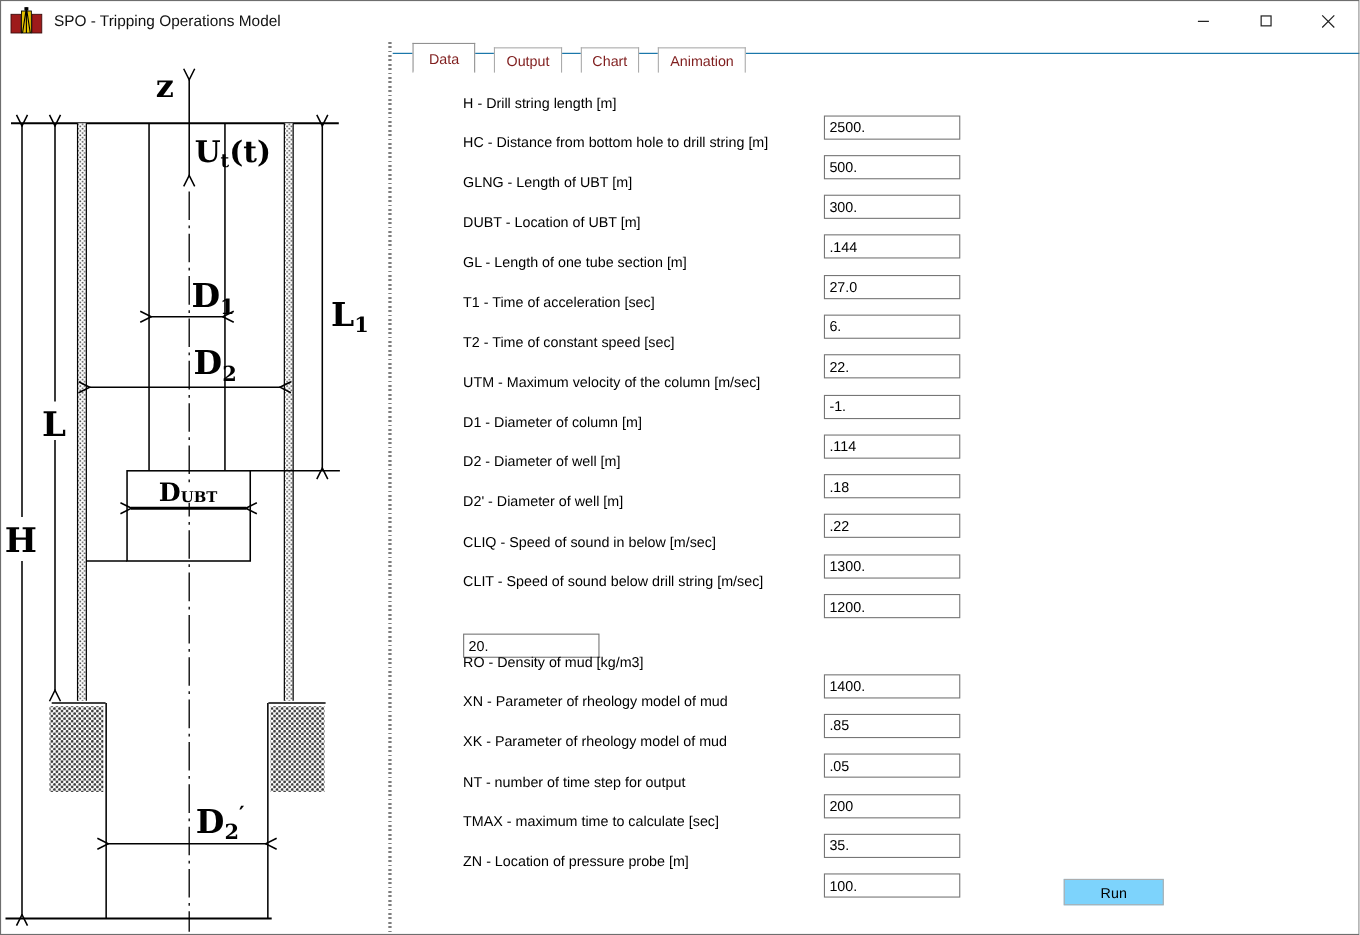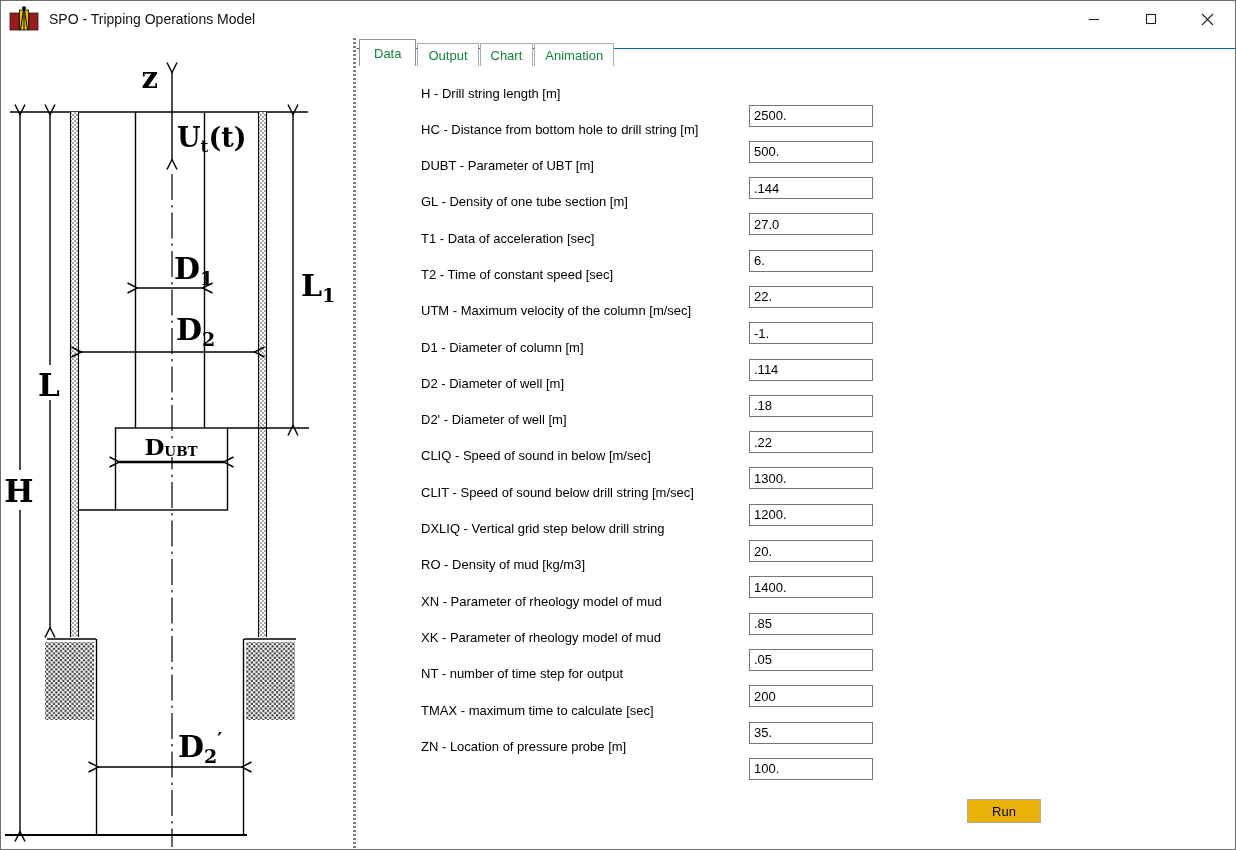--- a/index.html
+++ b/index.html
@@ -23,35 +23,35 @@
   .diagram-panel { position:absolute; left:0; top:38px; width:352px; height:812px; background:#fff; }
   .splitter { position:absolute; left:353px; top:38px; width:3px; height:812px;
               background:repeating-linear-gradient(to bottom,#7d7d7d 0 1.6px, #ffffff 1.6px 4px); }
 
   
   .right-panel { position:absolute; left:357px; top:38px; width:879px; height:812px; background:#fff; }
   .tabstrip { position:absolute; left:2px; top:1px; height:27px; display:flex; align-items:flex-end; z-index:2; }
   .tab { display:flex; align-items:center; justify-content:center;
          height:23px; padding:0 10px; margin-right:1px;
          border:1px solid #ababab; border-bottom:none; background:#ffffff;
-         font-size:13px; color:#15803d; cursor:default; }
+         font-size:13px; color:#7f1d1d; cursor:default;margin-left:16px; }
   .tab.selected { height:27px; padding:0 14px; border-color:#919191; background:#fff; position:relative; }
   .tab.selected::after { content:""; position:absolute; left:0; right:0; bottom:-1px; height:2px; background:#fff; }
   .tabpage { position:absolute; left:0; top:10px; width:100%; height:785px;
              border-top:1px solid #0369a1; background:#fff; }
 
   
   .form-rows { position:absolute; left:64px; top:33px; display:flex; flex-direction:column; gap:14.3px; }
   .form-row { display:flex; align-items:center; height:22px; }
   .f-label { width:328px; font-size:13px; color:#000; white-space:nowrap; }
   .f-input { width:124px; height:22px; border:1px solid #767676; background:#fff;
              font-family:"Liberation Sans", sans-serif; font-size:13px; color:#000;
              padding:0 0 0 4px; outline:none;margin-top:45px; }
-  .run-button { position:absolute; left:610px; top:750px; width:74px; height:24px;
-                background:#eab308; border:1px solid #adadad; font-family:"Liberation Sans", sans-serif;
+  .run-button { position:absolute; left:610px; top:750px; width:91px; height:24px;
+                background:#7dd3fc; border:1px solid #adadad; font-family:"Liberation Sans", sans-serif;
                 font-size:13px; color:#000; cursor:default; }
 
   
   .dsvg text { font-family:"DejaVu Serif","Liberation Serif",serif; font-weight:bold; fill:#000; }
 </style>
 </head>
 <body>
 
 <div class="window-frame"></div>
 
@@ -178,29 +178,33 @@
     <div class="form-rows">
         <div class="form-row">
     <label class="f-label">H - Drill string length [m]</label>
     <input class="f-input" type="text" value="2500." style="">
   </div>
         <div class="form-row">
     <label class="f-label">HC - Distance from bottom hole to drill string [m]</label>
     <input class="f-input" type="text" value="500." style="">
   </div>
         <div class="form-row">
-    <label class="f-label">DUBT - Parameter of UBT [m]</label>
+    <label class="f-label">GLNG - Length of UBT [m]</label>
+    <input class="f-input" type="text" value="300." style="">
+  </div>
+        <div class="form-row">
+    <label class="f-label">DUBT - Location of UBT [m]</label>
     <input class="f-input" type="text" value=".144" style="">
   </div>
         <div class="form-row">
-    <label class="f-label">GL - Density of one tube section [m]</label>
+    <label class="f-label">GL - Length of one tube section [m]</label>
     <input class="f-input" type="text" value="27.0" style="">
   </div>
         <div class="form-row">
-    <label class="f-label">T1 - Data of acceleration [sec]</label>
+    <label class="f-label">T1 - Time of acceleration [sec]</label>
     <input class="f-input" type="text" value="6." style="">
   </div>
         <div class="form-row">
     <label class="f-label">T2 - Time of constant speed [sec]</label>
     <input class="f-input" type="text" value="22." style="">
   </div>
         <div class="form-row">
     <label class="f-label">UTM - Maximum velocity of the column [m/sec]</label>
     <input class="f-input" type="text" value="-1." style="">
   </div>
@@ -218,21 +222,20 @@
   </div>
         <div class="form-row">
     <label class="f-label">CLIQ - Speed of sound in below [m/sec]</label>
     <input class="f-input" type="text" value="1300." style="">
   </div>
         <div class="form-row">
     <label class="f-label">CLIT - Speed of sound below drill string [m/sec]</label>
     <input class="f-input" type="text" value="1200." style="">
   </div>
         <div class="form-row">
-    <label class="f-label">DXLIQ - Vertical grid step below drill string</label>
     <input class="f-input" type="text" value="20." style="">
   </div>
         <div class="form-row">
     <label class="f-label">RO - Density of mud [kg/m3]</label>
     <input class="f-input" type="text" value="1400." style="">
   </div>
         <div class="form-row">
     <label class="f-label">XN - Parameter of rheology model of mud</label>
     <input class="f-input" type="text" value=".85" style="">
   </div>

